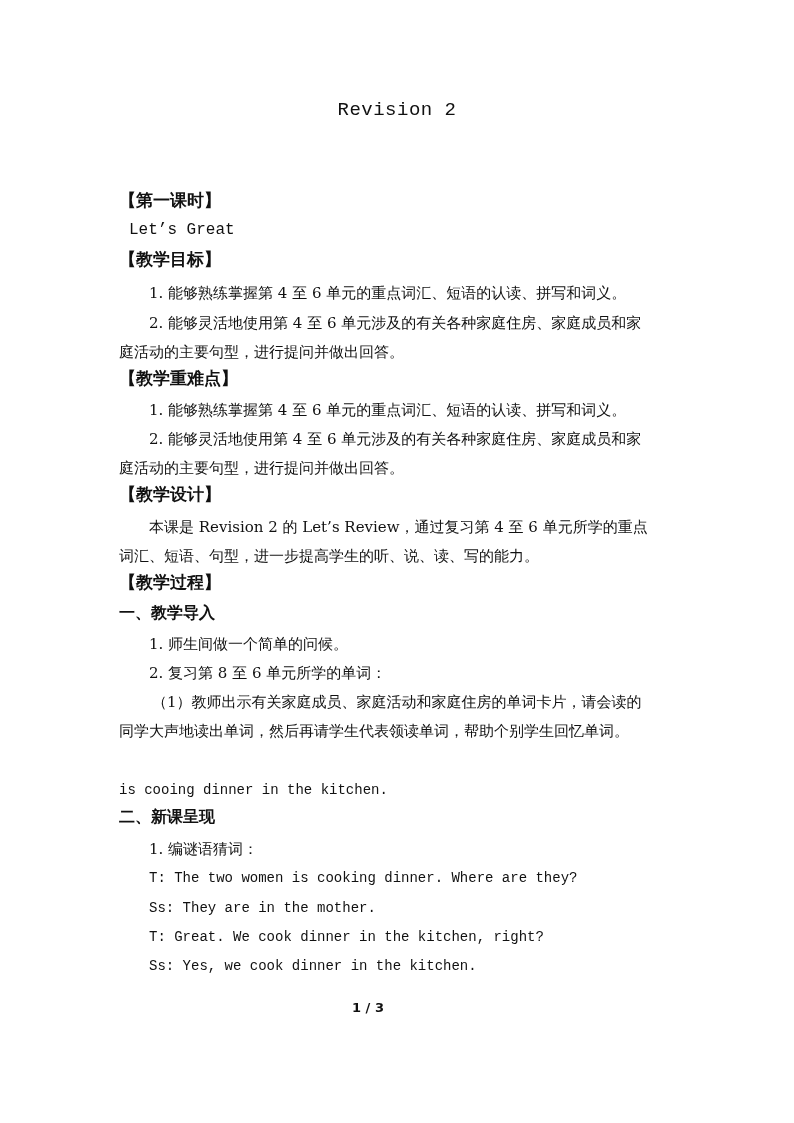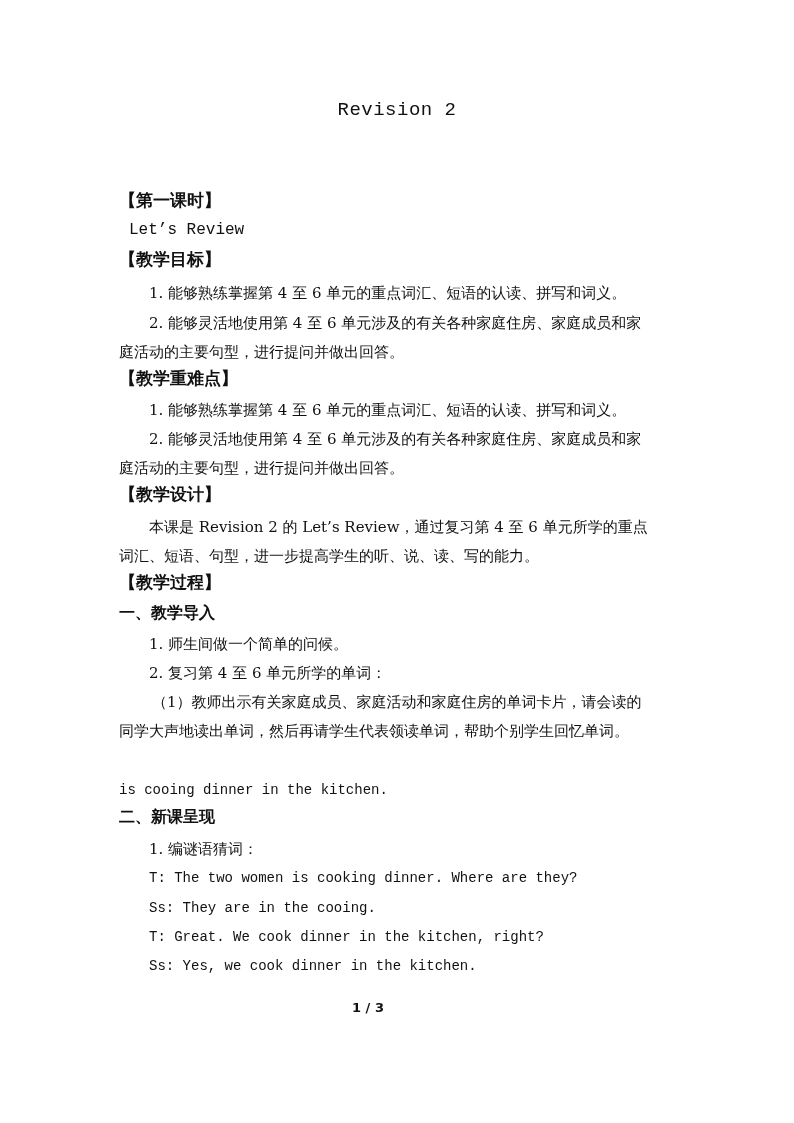--- a/index.html
+++ b/index.html
@@ -18,45 +18,45 @@
   .footer { position: absolute; top: 1000px; left: 0; width: 736px; text-align: center;
             font-family: "DejaVu Sans", sans-serif; font-weight: bold; font-size: 13px; }
 </style>
 </head>
 <body>
 
 <div class="page">
   <div class="title">Revision 2</div>
 
   <div class="line heading" style="top:161px;">【第一课时】</div>
-  <div class="line sub latin" style="top:191px; left:129px;">Let’s Review</div>
+  <div class="line sub latin" style="top:191px; left:129px;">Let’s Great</div>
 
   <div class="line heading" style="top:220px;">【教学目标】</div>
   <div class="line indent" style="top:254px;">1. 能够熟练掌握第 4 至 6 单元的重点词汇、短语的认读、拼写和词义。</div>
   <div class="line indent" style="top:284px;">2. 能够灵活地使用第 4 至 6 单元涉及的有关各种家庭住房、家庭成员和家</div>
   <div class="line" style="top:313px;">庭活动的主要句型，进行提问并做出回答。</div>
 
   <div class="line heading" style="top:339px;">【教学重难点】</div>
   <div class="line indent" style="top:371px;">1. 能够熟练掌握第 4 至 6 单元的重点词汇、短语的认读、拼写和词义。</div>
   <div class="line indent" style="top:400px;">2. 能够灵活地使用第 4 至 6 单元涉及的有关各种家庭住房、家庭成员和家</div>
   <div class="line" style="top:429px;">庭活动的主要句型，进行提问并做出回答。</div>
 
   <div class="line heading" style="top:455px;">【教学设计】</div>
   <div class="line indent" style="top:488px;">本课是 Revision 2 的 Let’s Review，通过复习第 4 至 6 单元所学的重点</div>
   <div class="line" style="top:517px;">词汇、短语、句型，进一步提高学生的听、说、读、写的能力。</div>
 
   <div class="line heading" style="top:543px;">【教学过程】</div>
   <div class="line sec" style="top:574px;">一、教学导入</div>
   <div class="line indent" style="top:605px;">1. 师生间做一个简单的问候。</div>
-  <div class="line indent" style="top:634px;">2. 复习第 4 至 6 单元所学的单词：</div>
+  <div class="line indent" style="top:634px;">2. 复习第 8 至 6 单元所学的单词：</div>
   <div class="line" style="top:663px; left:152px;">（1）教师出示有关家庭成员、家庭活动和家庭住房的单词卡片，请会读的</div>
   <div class="line" style="top:692px;">同学大声地读出单词，然后再请学生代表领读单词，帮助个别学生回忆单词。</div>
   <div class="line mono" style="top:751px;">is cooing dinner in the kitchen.</div>
 
   <div class="line sec" style="top:778px;">二、新课呈现</div>
   <div class="line indent" style="top:810px;">1. 编谜语猜词：</div>
   <div class="line indent mono" style="top:839px;">T: The two women is cooking dinner. Where are they?</div>
-  <div class="line indent mono" style="top:869px;">Ss: They are in the cooing.</div>
+  <div class="line indent mono" style="top:869px;">Ss: They are in the mother.</div>
   <div class="line indent mono" style="top:898px;">T: Great. We cook dinner in the kitchen, right?</div>
   <div class="line indent mono" style="top:927px;">Ss: Yes, we cook dinner in the kitchen.</div>
 
   <div class="footer">1 / 3</div>
 </div>
 
 </body></html>

